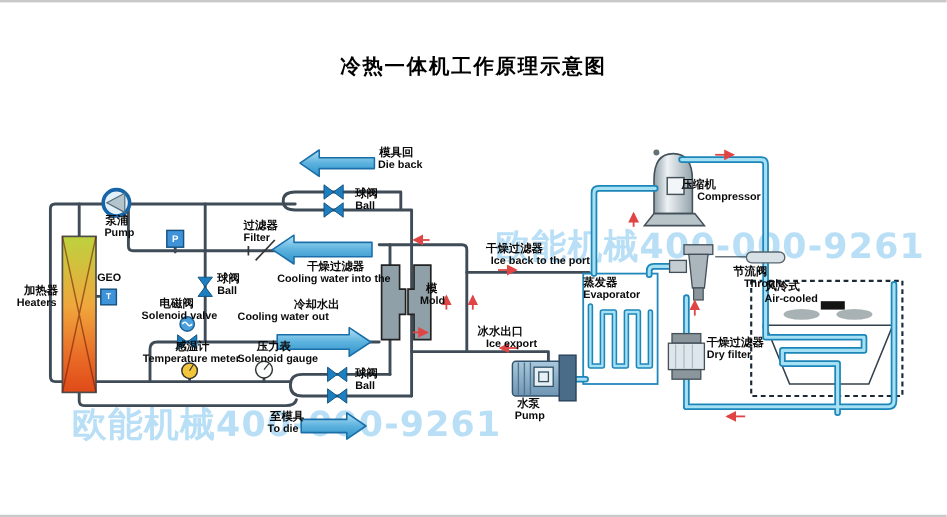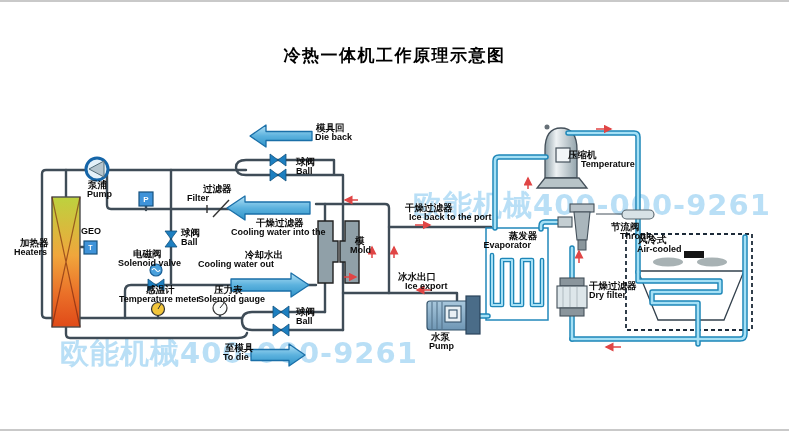--- a/index.html
+++ b/index.html
@@ -210,21 +210,21 @@
 </svg>
 
 <div class="lb cn" style="left:20px;top:238px">加热器</div>
 <div class="lb" style="left:14px;top:248px">Heaters</div>
 <div class="lb cn" style="left:88px;top:180px">泵浦</div>
 <div class="lb" style="left:87px;top:190px">Pump</div>
 <div class="lb" style="left:81px;top:227px">GEO</div>
 <div class="boxletter" style="left:84px;top:244px;width:13px;font-size:7px">T</div>
 <div class="boxletter" style="left:139px;top:195px;width:14px">P</div>
 <div class="lb cn" style="left:203px;top:184px">过滤器</div>
-<div class="lb" style="left:187px;top:194px">Filter</div>
+<div class="lb" style="left:203px;top:194px">Filter</div>
 <div class="lb cn" style="left:296px;top:157px">球阀</div>
 <div class="lb" style="left:296px;top:167px">Ball</div>
 <div class="lb cn" style="left:181px;top:228px">球阀</div>
 <div class="lb" style="left:181px;top:238px">Ball</div>
 <div class="lb cn" style="left:133px;top:249px">电磁阀</div>
 <div class="lb" style="left:118px;top:259px">Solenoid valve</div>
 <div class="lb cn" style="left:146px;top:285px">感温计</div>
 <div class="lb" style="left:119px;top:295px">Temperature meter</div>
 <div class="lb cn" style="left:214px;top:285px">压力表</div>
 <div class="lb" style="left:198px;top:295px">Solenoid gauge</div>
@@ -241,22 +241,22 @@
 <div class="lb" style="left:223px;top:353px">To die</div>
 <div class="lb cn" style="left:355px;top:236px">模</div>
 <div class="lb" style="left:350px;top:246px">Mold</div>
 
 <div class="lb cn" style="left:405px;top:203px">干燥过滤器</div>
 <div class="lb" style="left:409px;top:213px">Ice back to the port</div>
 <div class="lb cn" style="left:398px;top:272px">冰水出口</div>
 <div class="lb" style="left:405px;top:282px">Ice export</div>
 <div class="lb cn" style="left:431px;top:332px">水泵</div>
 <div class="lb" style="left:429px;top:342px">Pump</div>
-<div class="lb cn" style="left:486px;top:231px;width:74px;text-align:center">蒸发器</div>
-<div class="lb" style="left:465px;top:241px;width:66px;text-align:right">Evaporator</div>
+<div class="lb cn" style="left:486px;top:231px;width:74px;">蒸发器</div>
+<div class="lb" style="left:486px;top:241px;width:66px;text-align:left">Evaporator</div>
 <div class="lb cn" style="left:568px;top:150px">压缩机</div>
-<div class="lb" style="left:581px;top:160px">Temperature</div>
+<div class="lb" style="left:581px;top:160px">Compressor</div>
 <div class="lb cn" style="left:611px;top:222px">节流阀</div>
 <div class="lb" style="left:620px;top:232px">Throttle</div>
 <div class="lb cn" style="left:589px;top:281px">干燥过滤器</div>
 <div class="lb" style="left:589px;top:291px">Dry filter</div>
 <div class="lb cn" style="left:638px;top:235px">风冷式</div>
 <div class="lb" style="left:637px;top:245px">Air-cooled</div>
 
 </body></html>

